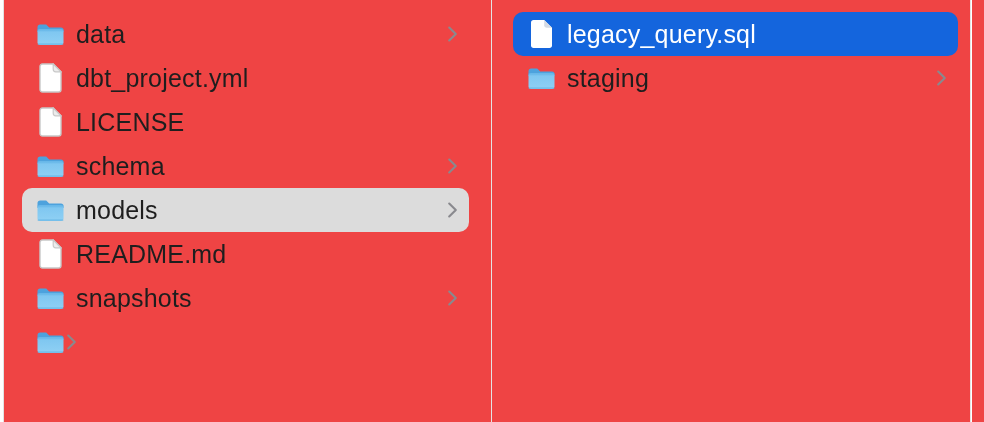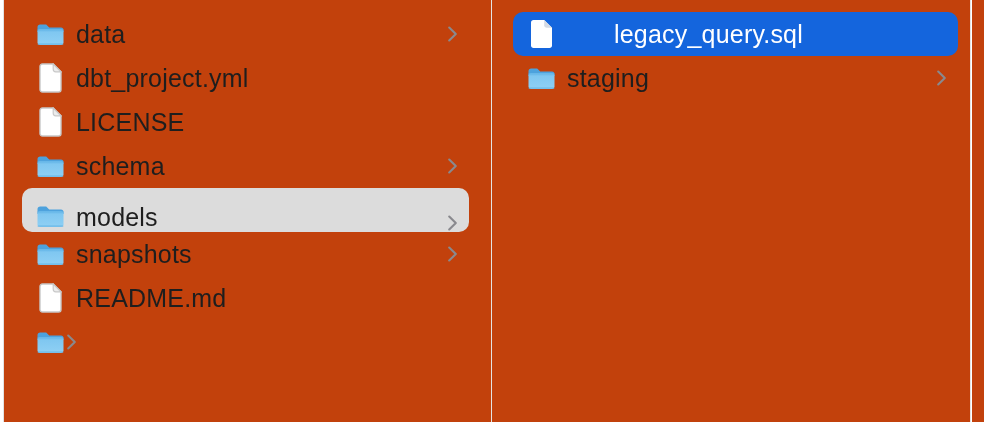--- a/index.html
+++ b/index.html
@@ -15,42 +15,42 @@
     display:flex;
   }
   .left-window-edge{
     position:absolute;left:3px;top:0;bottom:0;width:1px;
     background:#e2e2e2;
   }
   .column{
     box-sizing:border-box;
     padding-top:12px;
     border-right:1px solid #e4e4e4;
-    background:#c2410c;
+    background:#ef4444;
   }
   .column.col-left{ position:absolute; left:4px; width:488px; top:0; bottom:0;}
   .column.col-right{ position:absolute; left:492px; width:479px; top:0; bottom:0;}
   .column.col-stub{ position:absolute; left:972px; right:0; top:0; bottom:0; border-right:none;}
   .row{
     height:44px;
     display:flex;
     align-items:stretch;
   }
   .row-inner{
     flex:1;
     display:flex;
     align-items:center;
     border-radius:10px;
     padding-left:14px;
     padding-right:11px;
   }
   .col-left .row-inner{ margin-left:18px; margin-right:22px; }
   .col-right .row-inner{ margin-left:21px; margin-right:12px; }
-  .row-inner.sel-gray{ background:#dcdcdc;align-items:flex-end; }
-  .row-inner.sel-blue{ background:#1465dd;gap:47px; }
+  .row-inner.sel-gray{ background:#dcdcdc; }
+  .row-inner.sel-blue{ background:#1465dd; }
   .icon-slot{
     width:29px;height:32px;
     display:flex;align-items:center;justify-content:center;
     flex:0 0 auto;
   }
   .label{
     margin-left:11px;
     font-size:25px;
     color:#1e1e1e;
     letter-spacing:.2px;
@@ -169,52 +169,52 @@
             <svg width="11" height="18" viewBox="0 0 11 18">
               <path d="M2.2 2.5 L8.8 9 L2.2 15.5" fill="none" stroke="#89898e" stroke-width="2.1" stroke-linecap="round" stroke-linejoin="round"></path>
             </svg>
           </span>
     </div>
   </div>
 
   <div class="row">
     <div class="row-inner">
       <span class="icon-slot">
-            <svg width="29" height="25" viewBox="0 0 29 25">
-              <defs>
-                <linearGradient id="fg5" x1="0" y1="0" x2="0" y2="1">
-                  <stop offset="0" stop-color="#7cc5f0"></stop>
-                  <stop offset="1" stop-color="#8fd0f4"></stop>
-                </linearGradient>
-              </defs>
-              <path d="M1.5 8 V5.2 C1.5 3.6 2.6 2.5 4.2 2.5 H10.2 L13.2 5.5 H25 C26.6 5.5 27.5 6.5 27.5 8.1 V10 H1.5 Z" fill="#4da2dd"></path>
-              <rect x="1.5" y="7.2" width="26" height="15.8" rx="2.4" fill="url(#fg5)"></rect>
-              <rect x="1.5" y="7.2" width="26" height="2.1" fill="#5fb2e6" opacity="0.55"></rect>
-              <rect x="1.5" y="21.2" width="26" height="1.8" rx="0.9" fill="#64b4e4" opacity="0.6"></rect>
-            </svg>
-          </span>
-      <span class="label">snapshots</span>
-      <span class="chevron">
-            <svg width="11" height="18" viewBox="0 0 11 18">
-              <path d="M2.2 2.5 L8.8 9 L2.2 15.5" fill="none" stroke="#89898e" stroke-width="2.1" stroke-linecap="round" stroke-linejoin="round"></path>
-            </svg>
-          </span>
-    </div>
-  </div>
-
-  <div class="row">
-    <div class="row-inner">
-      <span class="icon-slot">
             <svg width="23" height="30" viewBox="0 0 23 30">
               <path d="M1 3.5 C1 2 2 1 3.5 1 H14.2 L22 8.8 V26.5 C22 28 21 29 19.5 29 H3.5 C2 29 1 28 1 26.5 Z" fill="#ffffff" stroke="#c8c8c8" stroke-width="1.4"></path>
               <path d="M14.2 1 V6.3 C14.2 7.7 15.2 8.8 16.7 8.8 H22 Z" fill="#ececec" stroke="#c8c8c8" stroke-width="1.2"></path>
             </svg>
           </span>
       <span class="label">README.md</span>
       <span class="chevron"></span>
+    </div>
+  </div>
+
+  <div class="row">
+    <div class="row-inner">
+      <span class="icon-slot">
+            <svg width="29" height="25" viewBox="0 0 29 25">
+              <defs>
+                <linearGradient id="fg5" x1="0" y1="0" x2="0" y2="1">
+                  <stop offset="0" stop-color="#7cc5f0"></stop>
+                  <stop offset="1" stop-color="#8fd0f4"></stop>
+                </linearGradient>
+              </defs>
+              <path d="M1.5 8 V5.2 C1.5 3.6 2.6 2.5 4.2 2.5 H10.2 L13.2 5.5 H25 C26.6 5.5 27.5 6.5 27.5 8.1 V10 H1.5 Z" fill="#4da2dd"></path>
+              <rect x="1.5" y="7.2" width="26" height="15.8" rx="2.4" fill="url(#fg5)"></rect>
+              <rect x="1.5" y="7.2" width="26" height="2.1" fill="#5fb2e6" opacity="0.55"></rect>
+              <rect x="1.5" y="21.2" width="26" height="1.8" rx="0.9" fill="#64b4e4" opacity="0.6"></rect>
+            </svg>
+          </span>
+      <span class="label">snapshots</span>
+      <span class="chevron">
+            <svg width="11" height="18" viewBox="0 0 11 18">
+              <path d="M2.2 2.5 L8.8 9 L2.2 15.5" fill="none" stroke="#89898e" stroke-width="2.1" stroke-linecap="round" stroke-linejoin="round"></path>
+            </svg>
+          </span>
     </div>
   </div>
 
   <div class="row">
     <div class="row-inner">
       <span class="icon-slot">
             <svg width="29" height="25" viewBox="0 0 29 25">
               <defs>
                 <linearGradient id="fg6" x1="0" y1="0" x2="0" y2="1">
                   <stop offset="0" stop-color="#7cc5f0"></stop>

